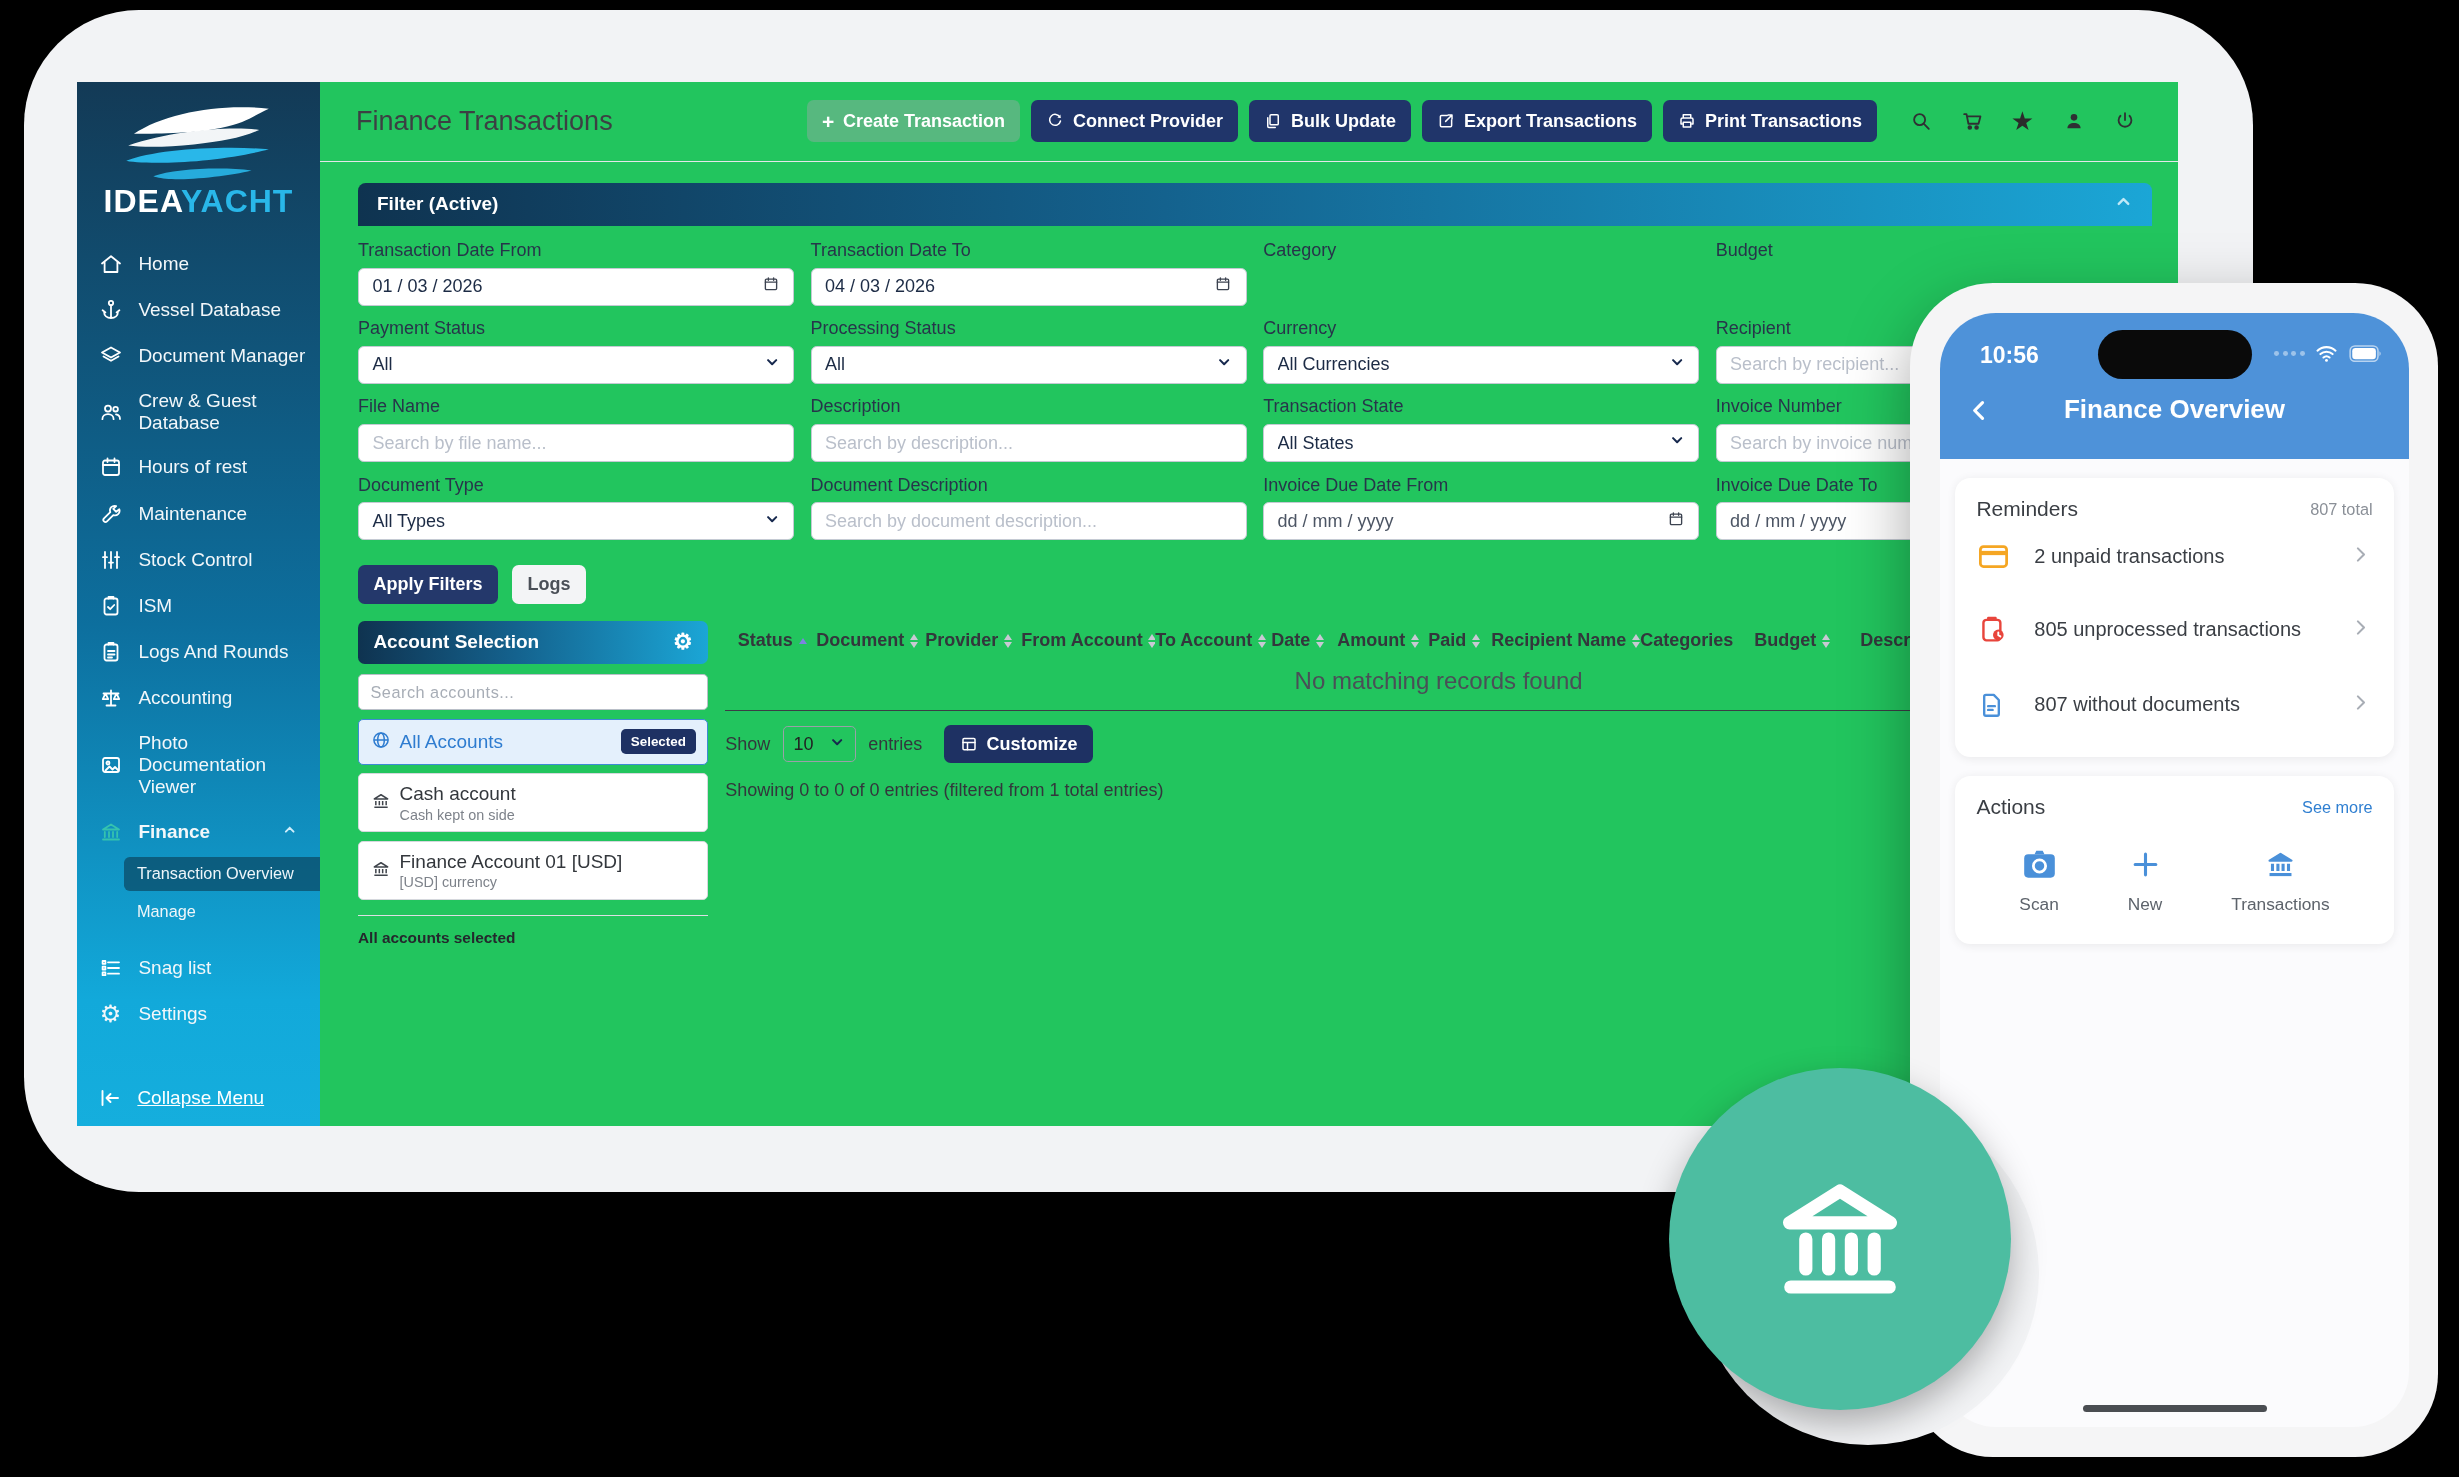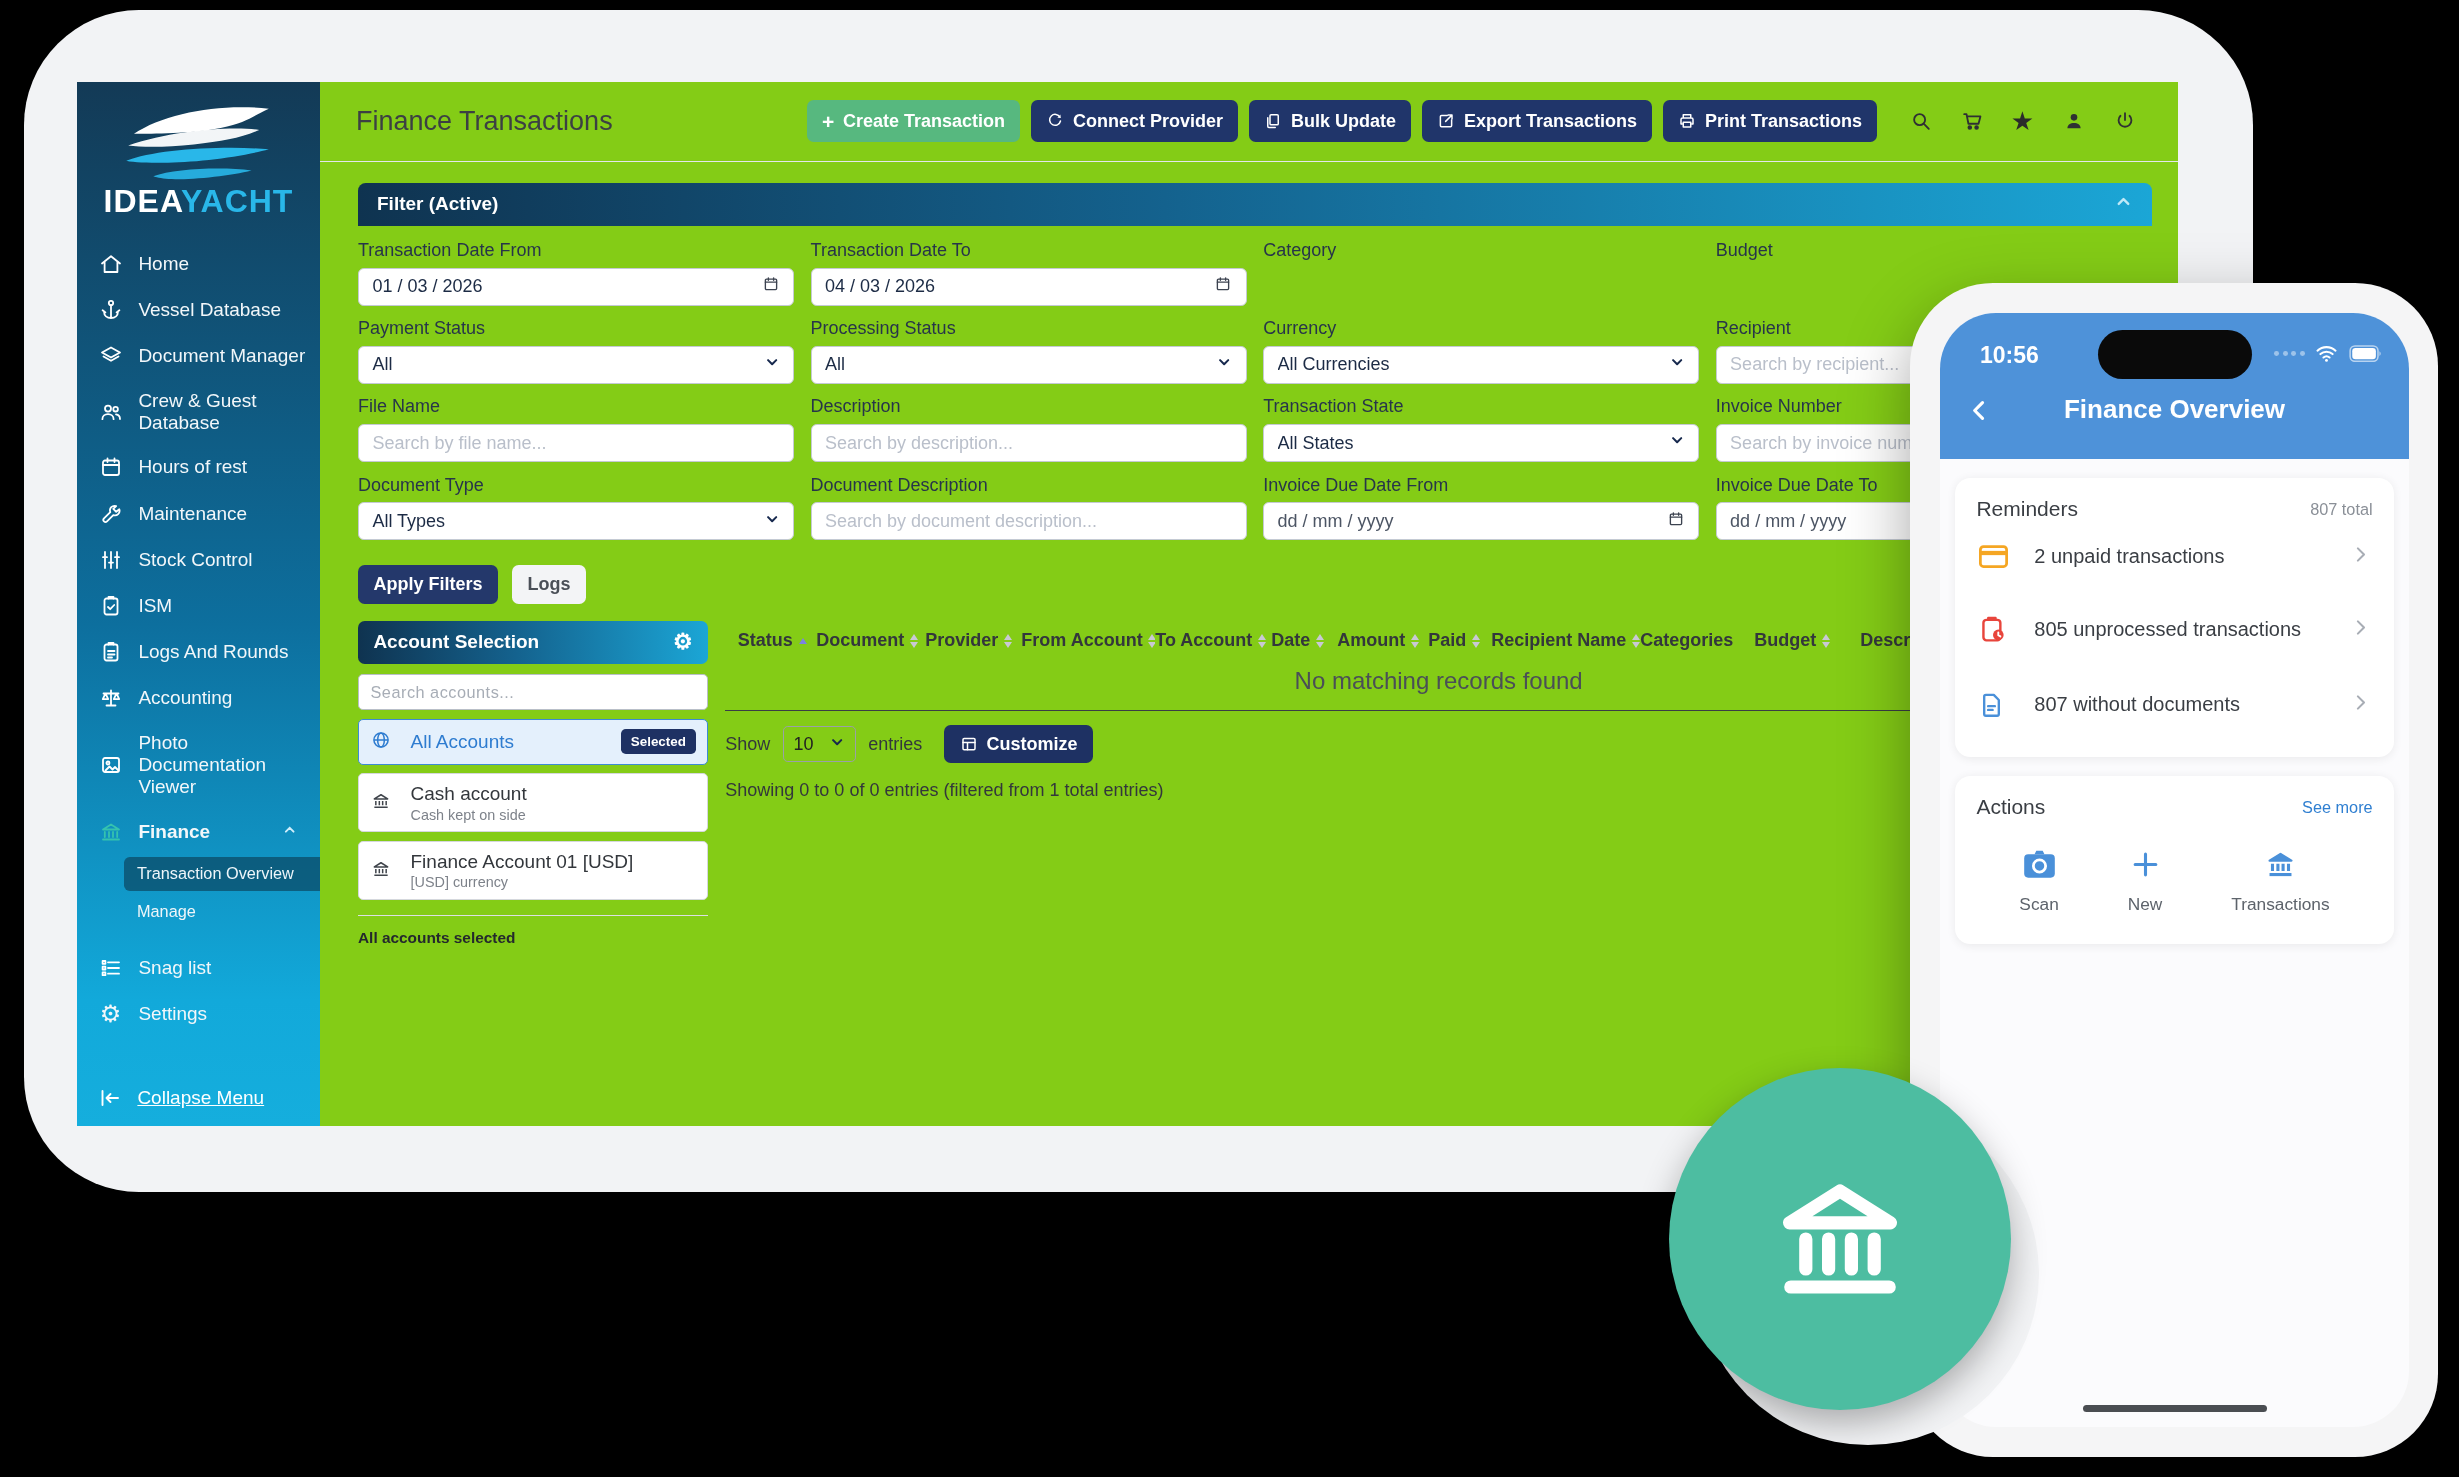--- a/index.html
+++ b/index.html
@@ -25,21 +25,21 @@
   .nav-item .chev-up { margin-left:auto; margin-right:13.4px; }
   .subnav { padding-left:60px; }
   .subitem { font-size:16.3px; color:#eef6fa; padding:6.7px 0; cursor:pointer; }
   .subitem.active { background:rgba(10,59,84,.62); border-radius:5.8px; padding:7.7px 13.4px; margin:1.9px 17.3px 3.8px -13.4px; width:204px; }
   .nav-gap { height:17.3px; }
   .collapse { position:absolute; left:0; bottom:0; width:100%; display:flex; align-items:center; gap:15.4px; padding:15.4px 21px; font-size:19px; cursor:pointer;text-decoration:underline; }
   .collapse svg { width:24px; height:24px; stroke:#fff; fill:none; stroke-width:1.9; stroke-linecap:round; stroke-linejoin:round; }
   .gearglyph { font-size:24px; line-height:1; }
 
   
-  .main { position:relative; flex:1; background:#84cc16; overflow:hidden; }
+  .main { position:relative; flex:1; background:#22c55e; overflow:hidden; }
   .app-header { height:80px; display:flex; align-items:center; padding:0 42px 0 36px; border-bottom:1px solid #e4e6ea; }
   .page-title { font-size:27px; color:#3c4043; }
   .hbtns { margin-left:auto; display:flex; align-items:center; gap:10.6px; }
   .btn { display:flex; align-items:center; gap:8.6px; height:42px; padding:0 15.4px; border-radius:6.7px; font-size:18px; font-weight:bold; color:#fff; border:none; cursor:pointer; white-space:nowrap; }
   .btn svg { width:18px; height:18px; stroke:#fff; fill:none; stroke-width:2; stroke-linecap:round; stroke-linejoin:round; }
   .btn.green { background:#57b87f; }
   .btn.navy { background:#20356a; }
   .plus-g { font-size:21px; font-weight:bold; line-height:1; }
   .hicons { display:flex; align-items:center; gap:28px; margin-left:21px; }
   .hic { width:23px; height:23px; cursor:pointer; color:#2f3033; display:flex; align-items:center; justify-content:center; }
@@ -64,21 +64,21 @@
   .btn.apply { background:#24386b; height:39px; font-size:18px; }
   .btn.reset { background:#f3f4f6; color:#4a4f57; height:39px; font-size:18px; font-weight:bold; }
 
   
   .lower { display:flex; margin:16.3px 26px 0 38px; align-items:flex-start; }
   .acct-panel { width:350px; flex:0 0 350px; }
   .acct-head { height:43px; border-radius:6.7px; background:linear-gradient(90deg,#0f3350 0%,#14628e 45%,#1ba6d6 100%); display:flex; align-items:center; padding:0 15.4px; color:#fff; font-weight:bold; font-size:19px; }
   .acct-head .gearglyph { margin-left:auto; cursor:pointer; font-size:22px; }
   .acct-search { margin-top:10.6px; height:36px; width:100%; border:1px solid #b9bfc8; border-radius:4.8px; padding:0 11.5px; font-size:16.3px; color:#333; font-family:inherit; }
   .acct-search::placeholder { color:#a7adb6; letter-spacing:0.5px; }
-  .acct-item { border:1px solid #d5d8dd; border-radius:5px; margin-top:8.6px; padding:8.6px 11.5px; display:flex; align-items:center; gap:20px; cursor:pointer; background:#fff; }
+  .acct-item { border:1px solid #d5d8dd; border-radius:5px; margin-top:8.6px; padding:8.6px 11.5px; display:flex; align-items:center; gap:9px; cursor:pointer; background:#fff; }
   .acct-item.sel { background:#e4f0fc; border:1.9px solid #3d8bd4; height:46px; }
   .acct-item.sel .aname { color:#2e7cd0; font-size:19px; }
   .acct-item .aico svg { width:20px; height:20px; }
   .acct-2l { display:flex; flex-direction:column; }
   .aname { font-size:19px; color:#33373c; }
   .adesc { font-size:14.4px; color:#7d828a; margin-top:1.9px; }
   .selbadge { margin-left:auto; background:#1e3163; color:#fff; font-size:13.4px; font-weight:bold; border-radius:4.8px; padding:4.8px 9.6px; }
   .acct-div { border-top:1px solid #dcdfe3; margin-top:15.4px; }
   .acct-foot { font-size:15.4px; font-weight:bold; color:#24282d; margin-top:12.5px; }
 

